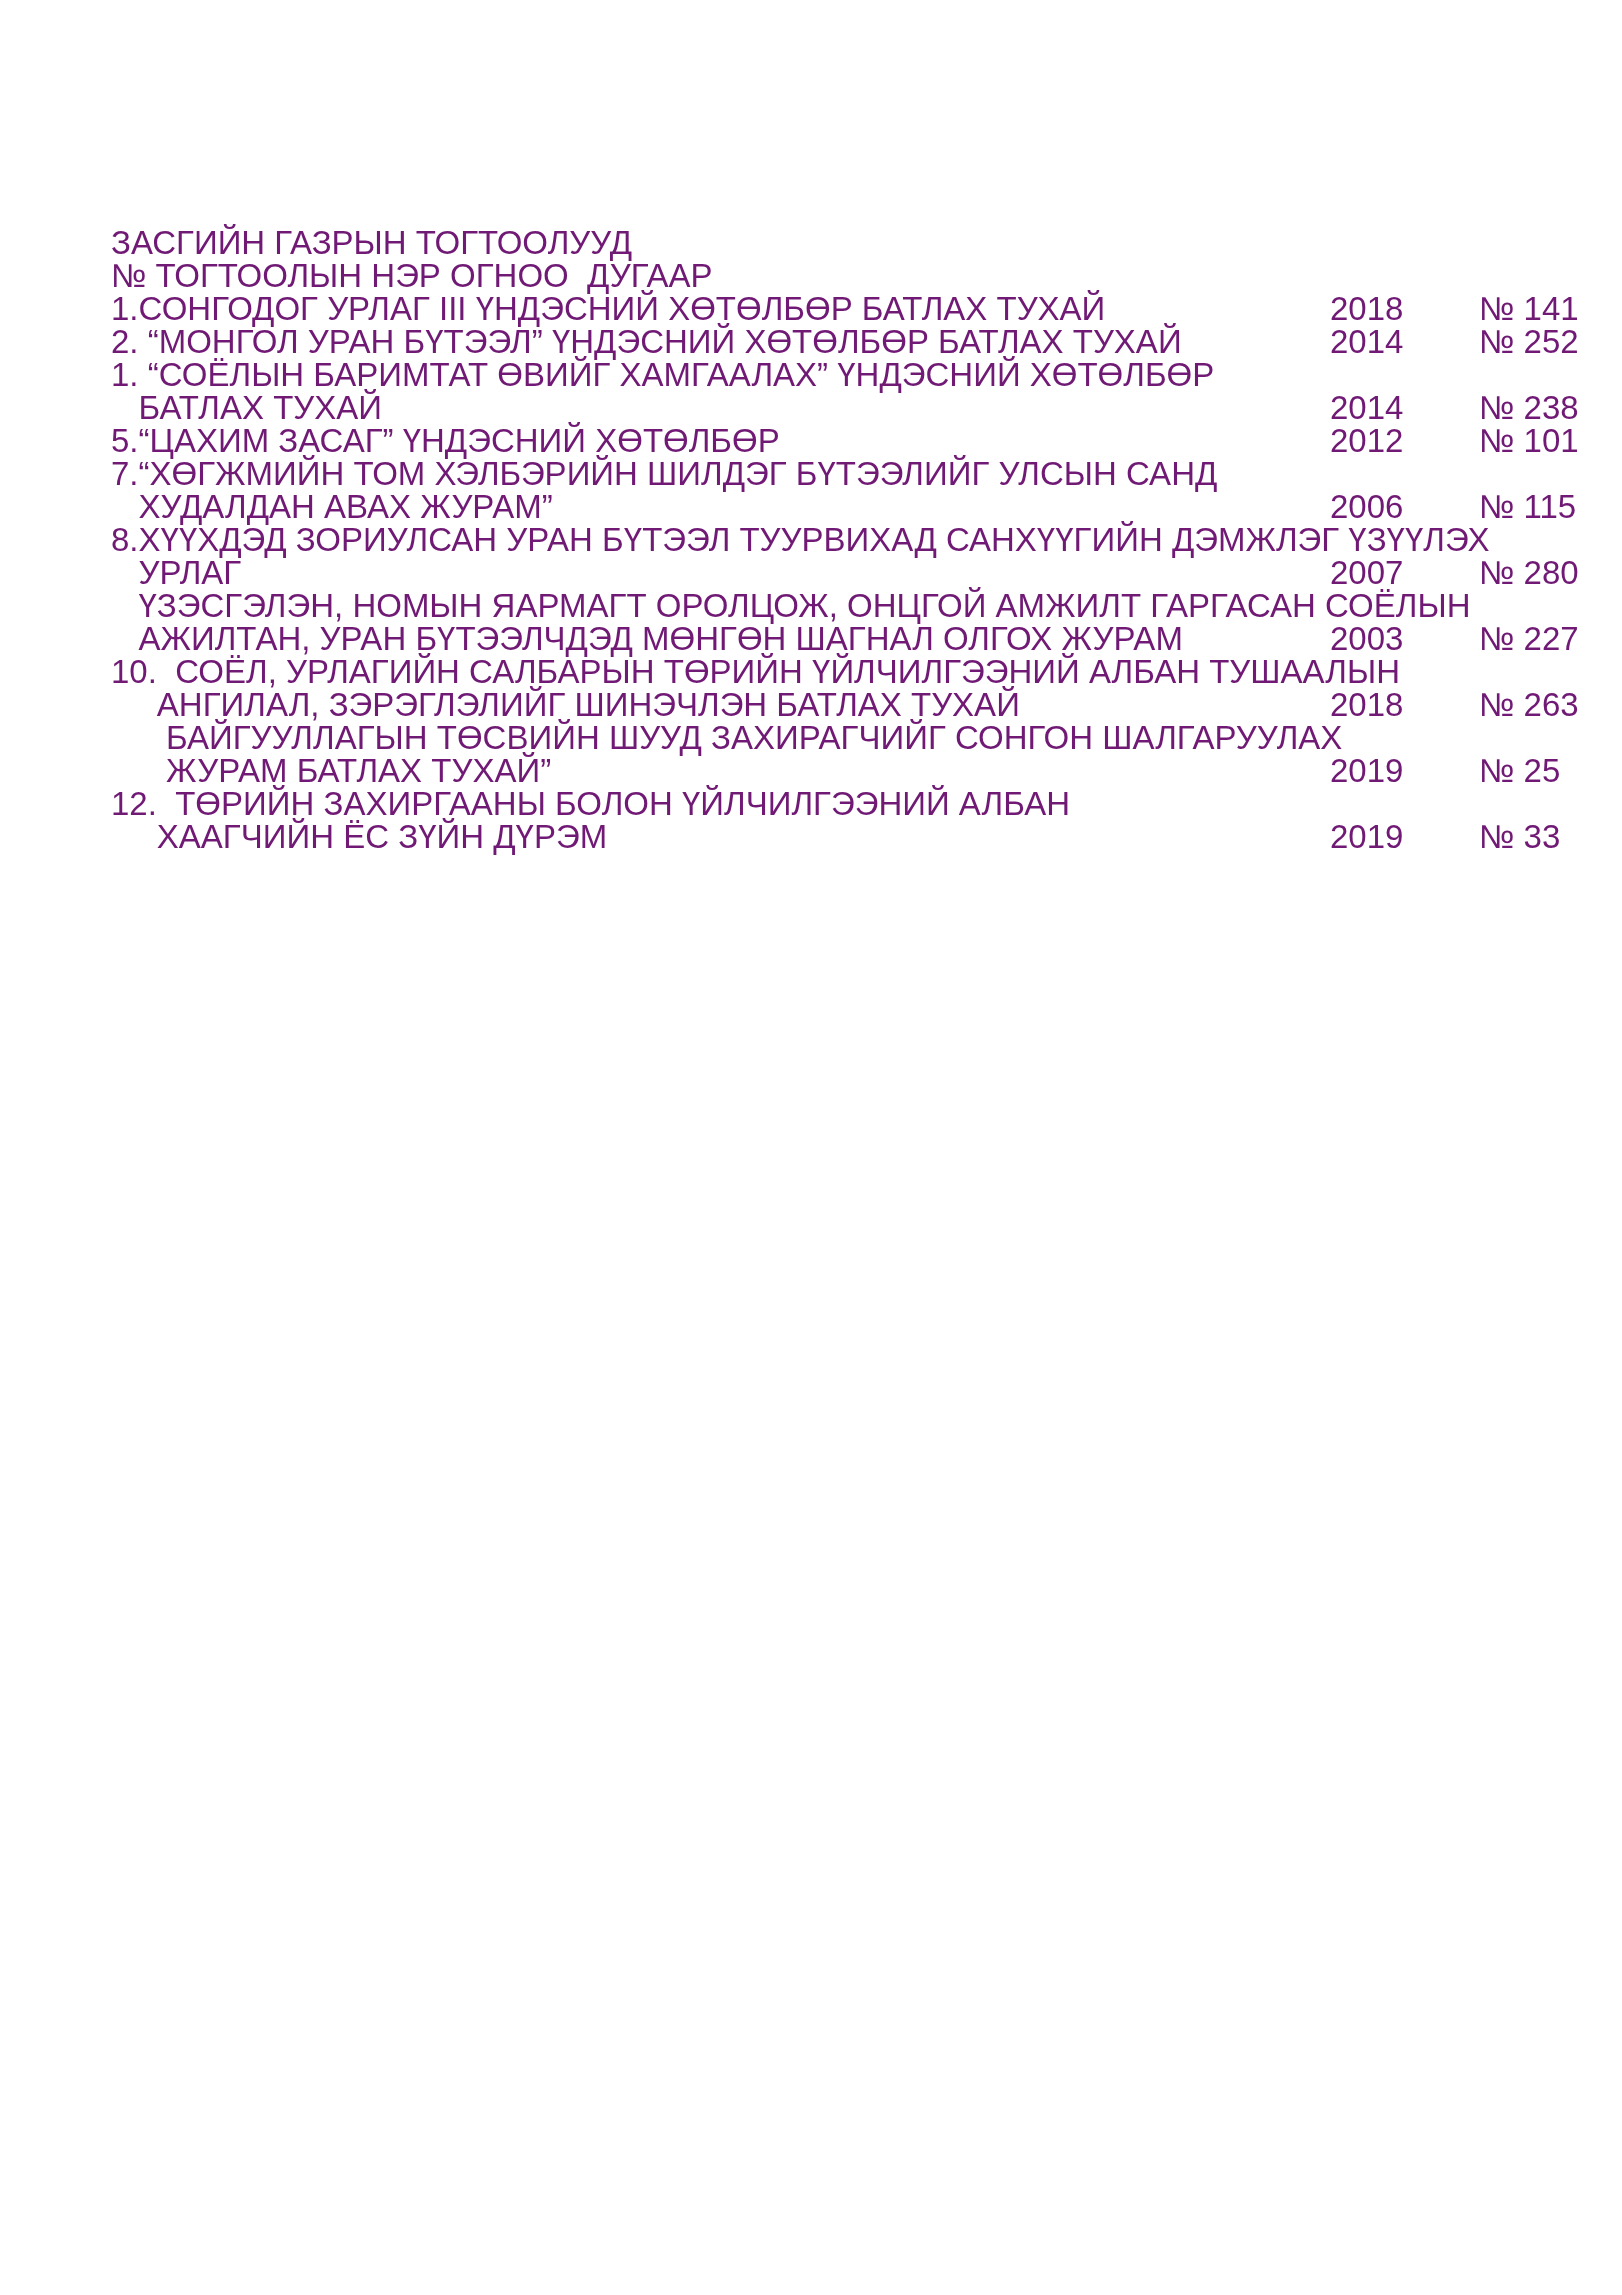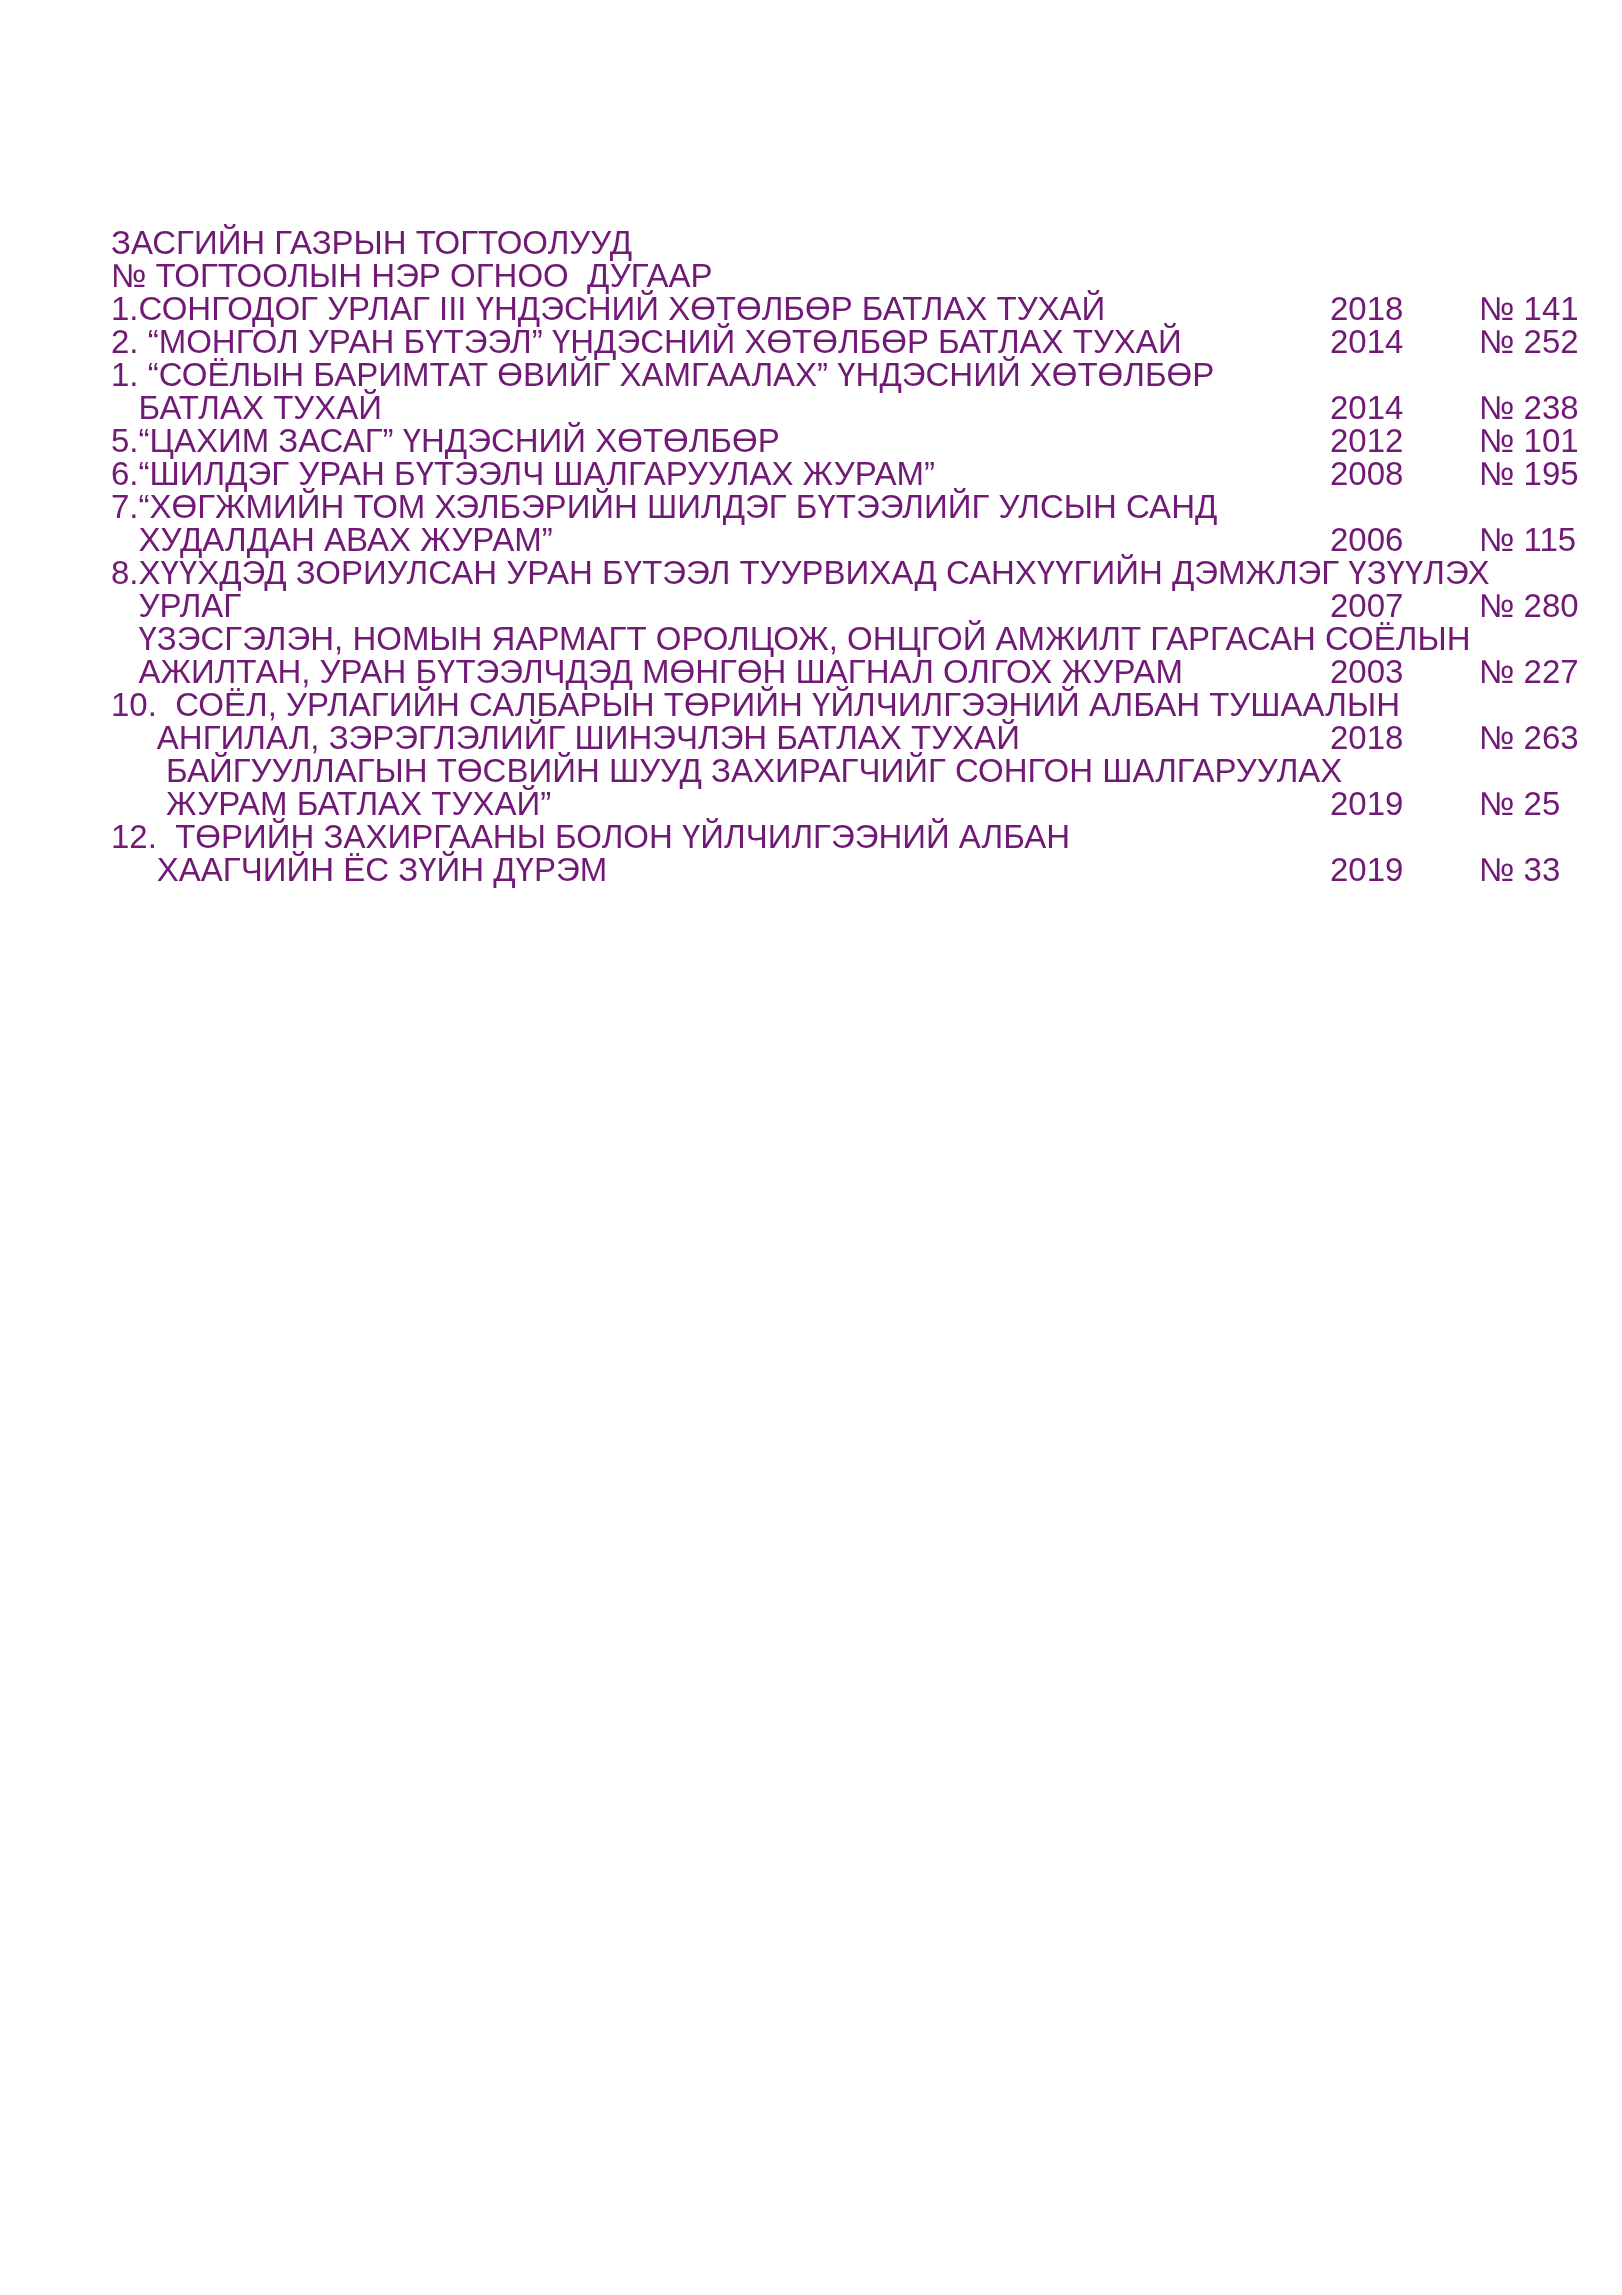--- a/index.html
+++ b/index.html
@@ -45,21 +45,20 @@
 <div class="page">
   <div class="content" style="color: rgb(0, 0, 0);">
     <div class="line">ЗАСГИЙН ГАЗРЫН ТОГТООЛУУД</div>
     <div class="line">№ ТОГТООЛЫН НЭР ОГНОО  ДУГААР</div>
     <div id="list">
         <div class="line"><span>1.СОНГОДОГ УРЛАГ III ҮНДЭСНИЙ ХӨТӨЛБӨР БАТЛАХ ТУХАЙ</span><span class="year">2018</span><span class="num">№ 141</span></div>
         <div class="line"><span>2. “МОНГОЛ УРАН БҮТЭЭЛ” ҮНДЭСНИЙ ХӨТӨЛБӨР БАТЛАХ ТУХАЙ</span><span class="year">2014</span><span class="num">№ 252</span></div>
         <div class="line"><span>1. “СОЁЛЫН БАРИМТАТ ӨВИЙГ ХАМГААЛАХ” ҮНДЭСНИЙ ХӨТӨЛБӨР</span></div>
         <div class="line"><span>   БАТЛАХ ТУХАЙ</span><span class="year">2014</span><span class="num">№ 238</span></div>
         <div class="line"><span>5.“ЦАХИМ ЗАСАГ” ҮНДЭСНИЙ ХӨТӨЛБӨР</span><span class="year">2012</span><span class="num">№ 101</span></div>
-        <div class="line"><span>6.“ШИЛДЭГ УРАН БҮТЭЭЛЧ ШАЛГАРУУЛАХ ЖУРАМ”</span><span class="year">2008</span><span class="num">№ 195</span></div>
         <div class="line"><span>7.“ХӨГЖМИЙН ТОМ ХЭЛБЭРИЙН ШИЛДЭГ БҮТЭЭЛИЙГ УЛСЫН САНД</span></div>
         <div class="line"><span>   ХУДАЛДАН АВАХ ЖУРАМ”</span><span class="year">2006</span><span class="num">№ 115</span></div>
         <div class="line"><span>8.ХҮҮХДЭД ЗОРИУЛСАН УРАН БҮТЭЭЛ ТУУРВИХАД САНХҮҮГИЙН ДЭМЖЛЭГ ҮЗҮҮЛЭХ</span></div>
         <div class="line"><span>   УРЛАГ</span><span class="year">2007</span><span class="num">№ 280</span></div>
         <div class="line"><span>   ҮЗЭСГЭЛЭН, НОМЫН ЯАРМАГТ ОРОЛЦОЖ, ОНЦГОЙ АМЖИЛТ ГАРГАСАН СОЁЛЫН</span></div>
         <div class="line"><span>   АЖИЛТАН, УРАН БҮТЭЭЛЧДЭД МӨНГӨН ШАГНАЛ ОЛГОХ ЖУРАМ</span><span class="year">2003</span><span class="num">№ 227</span></div>
         <div class="line"><span>10.  СОЁЛ, УРЛАГИЙН САЛБАРЫН ТӨРИЙН ҮЙЛЧИЛГЭЭНИЙ АЛБАН ТУШААЛЫН</span></div>
         <div class="line"><span>     АНГИЛАЛ, ЗЭРЭГЛЭЛИЙГ ШИНЭЧЛЭН БАТЛАХ ТУХАЙ</span><span class="year">2018</span><span class="num">№ 263</span></div>
         <div class="line"><span>      БАЙГУУЛЛАГЫН ТӨСВИЙН ШУУД ЗАХИРАГЧИЙГ СОНГОН ШАЛГАРУУЛАХ</span></div>
         <div class="line"><span>      ЖУРАМ БАТЛАХ ТУХАЙ”</span><span class="year">2019</span><span class="num">№ 25</span></div>

